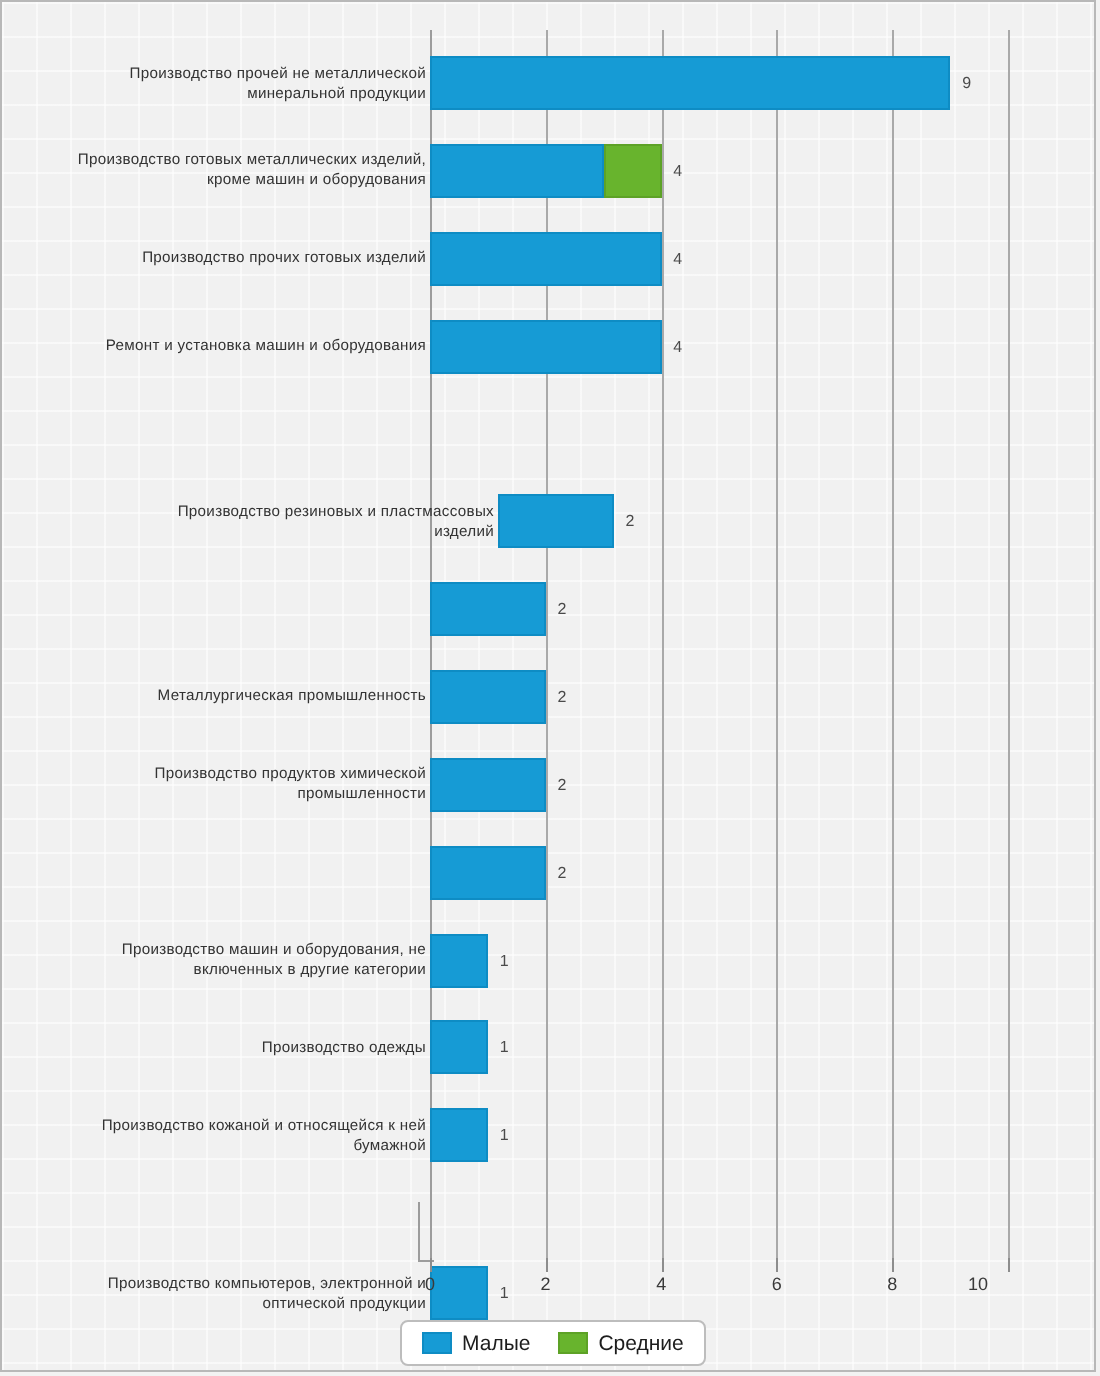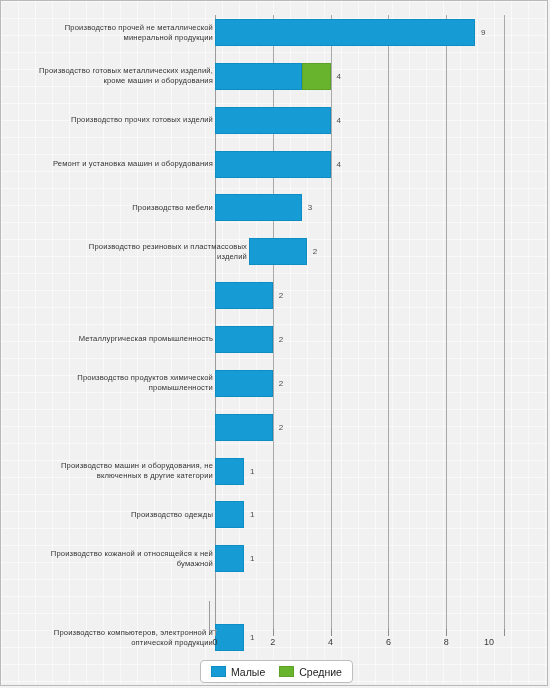--- a/index.html
+++ b/index.html
@@ -52,21 +52,21 @@
     background: #a9a9a9;
   }
   .gridline.axis-origin {
     background: #9c9c9c;
   }
 
   
   #rows-layer {
     position: absolute;
     left: 0;
-    top: 8px;
+    top: 17px;
     width: 548px;
     height: 614px;
   }
   .bar-row {
     position: absolute;
     left: 0;
     width: 548px;
     height: 27px;
     display: flex;
     align-items: center;
@@ -220,27 +220,20 @@
           <div class="seg small" style="width: 115.6px;"></div>
         </div>
         <div class="bar-value" style="left: 329.6px;">4</div>
       </div>
       <div class="bar-row" style="top: 141.55px;">
         <div class="row-label">Ремонт и установка машин и оборудования</div>
         <div class="bar-track">
           <div class="seg small" style="width: 115.6px;"></div>
         </div>
         <div class="bar-value" style="left: 329.6px;">4</div>
-      </div>
-      <div class="bar-row" style="top: 185.4px;">
-        <div class="row-label">Производство мебели</div>
-        <div class="bar-track">
-          <div class="seg small" style="width: 86.7px;"></div>
-        </div>
-        <div class="bar-value" style="left: 300.7px;">3</div>
       </div>
       <div class="bar-row" style="top: 229.25px; margin-left: 34px;">
         <div class="row-label">Производство резиновых и пластмассовых изделий</div>
         <div class="bar-track">
           <div class="seg small" style="width: 57.8px;"></div>
         </div>
         <div class="bar-value" style="left: 271.8px;">2</div>
       </div>
       <div class="bar-row" style="top: 273.1px;">
         <div class="bar-track">

